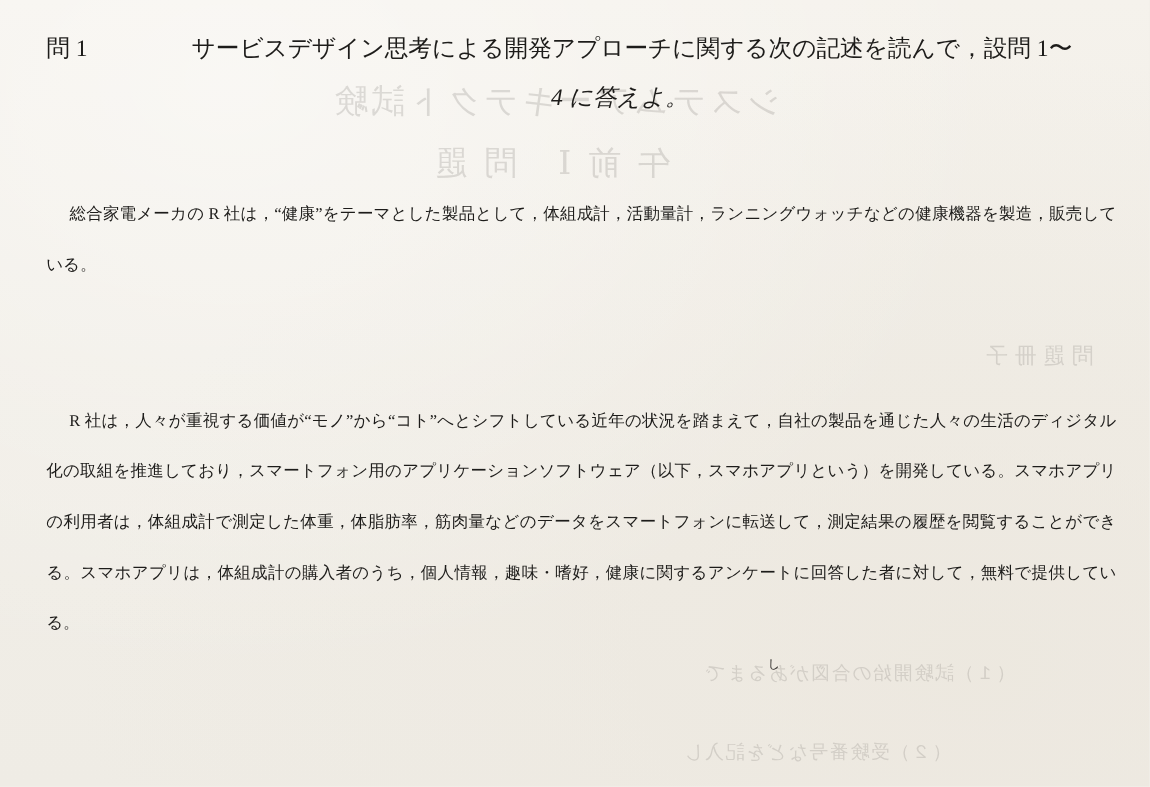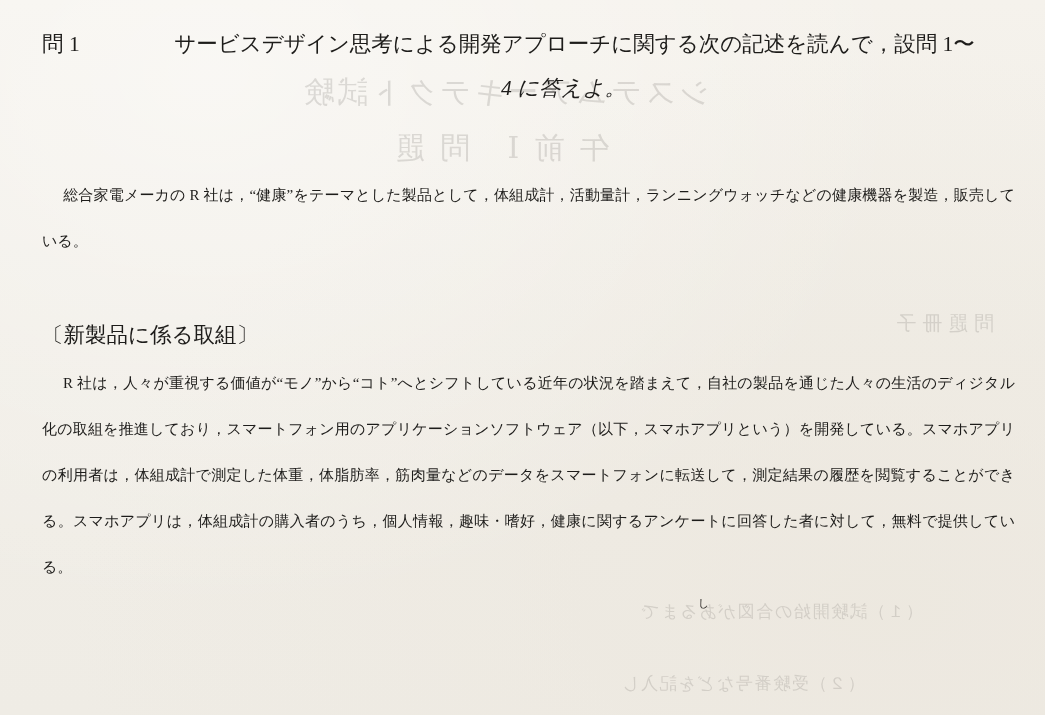--- a/index.html
+++ b/index.html
@@ -114,19 +114,18 @@
 <div class="content">
 
   <div class="q-head">
     <span class="q-label">問 1</span>
     <span class="q-body">サービスデザイン思考による開発アプローチに関する次の記述を読んで，設問 1〜</span>
     <span class="q-line2">4 に答えよ。</span>
   </div>
 
   <div class="para p1"><span class="indent"></span><span>総合家電メーカの R 社は，“健康”をテーマとした製品として，体組成計，活動量計，ランニングウォッチなどの健康機器を製造，販売している。</span></div>
 
-  <div class="sec-head">〔新製品に係る取組〕</div>
 
   <div class="para p2"><span class="indent"></span><span>R 社は，人々が重視する価値が“モノ”から“コト”へとシフトしている近年の状況を踏まえて，自社の製品を通じた人々の生活のディジタル化の取組を推進しており，スマートフォン用のアプリケーションソフトウェア（以下，スマホアプリという）を開発している。スマホアプリの利用者は，体組成計で測定した体重，体脂肪率，筋肉量などのデータをスマートフォンに転送して，測定結果の履歴を閲覧することができる。スマホアプリは，体組成計の購入者のうち，個人情報，趣味・嗜好，健康に関するアンケートに回答した者に対して，無料で提供している。</span></div>
 
   <div class="ruby-mark">し</div>
 
 </div>
 
 </body></html>

